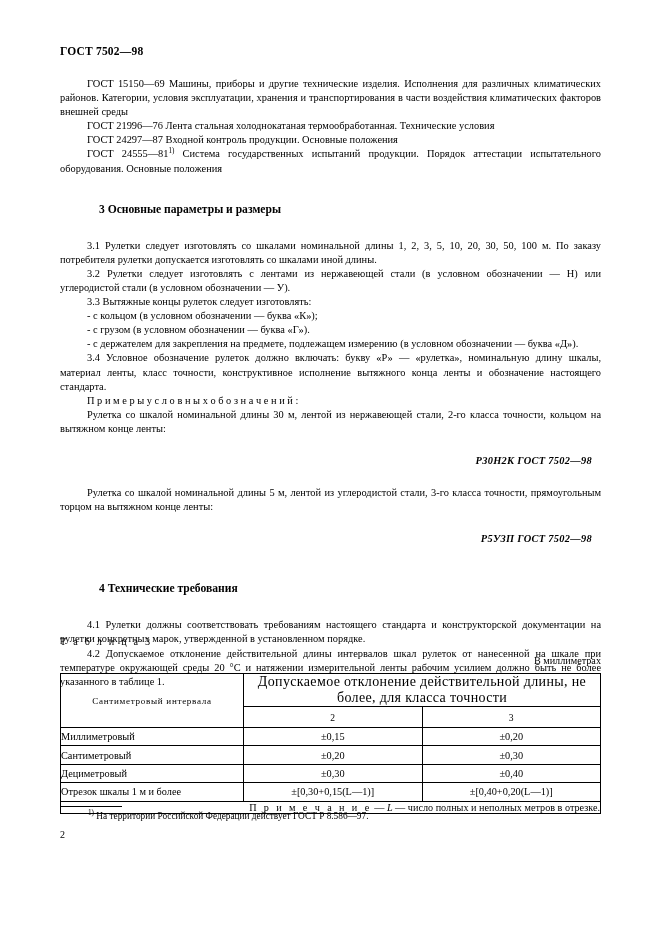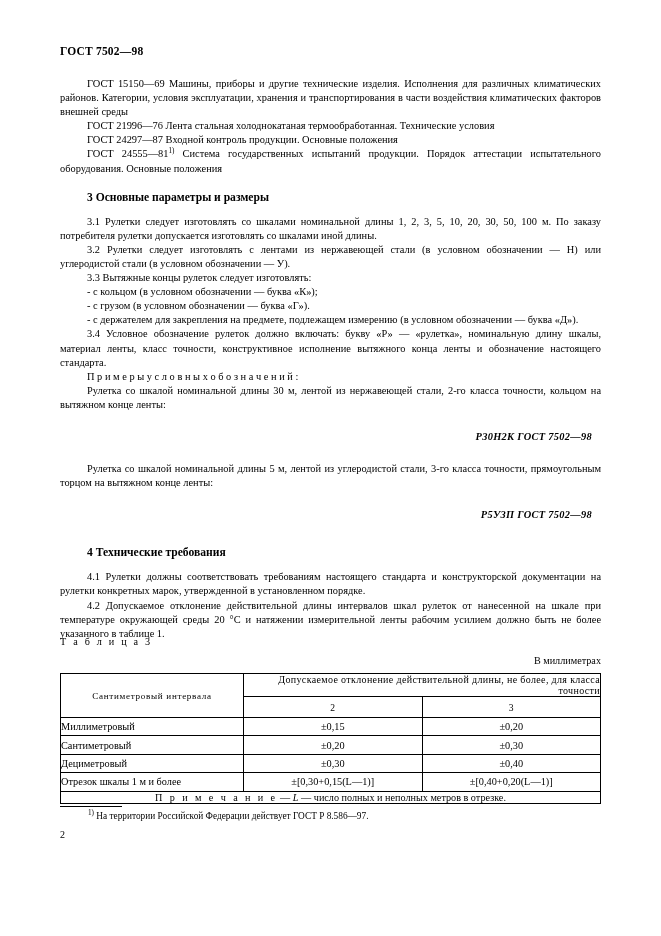--- a/index.html
+++ b/index.html
@@ -49,21 +49,21 @@
     margin: 0;
     font-size: 10.4px;
     line-height: 14.1px;
     text-align: justify;
     text-justify: inter-word;
     hyphens: manual;
   }
   p.ind { text-indent: 27px; }
 
   h2.sec {
-    margin: 0;
+    margin: 12px;
     padding: 0;
     font-size: 11.6px;
     font-weight: bold;
     text-indent: 27px;
     line-height: 15px;
     text-align: left;
   }
   .gap-before-sec { height: 14px; }
   .gap-after-sec  { height: 10px; }
 
@@ -118,22 +118,22 @@
   }
 
   th.col-name {
     width: 182px;
     text-align: center;
     font-size: 9.1px;
     letter-spacing: 0.7px;
     padding: 2px 4px;
   }
   th.grp {
-    text-align: right;
-    font-size: 10px;
+    text-align: center;
+    font-size: 14px;
     letter-spacing: 0.35px;
     height: 19px;
     padding: 1px 4px;
   }
   th.cls {
     text-align: center;
     font-size: 9.6px;
     height: 20px;
   }
   th.cls-2 { width: 183px; }
@@ -152,21 +152,21 @@
   td.val {
     text-align: center;
     font-size: 10.3px;
     border-top: none;
     border-bottom: none;
   }
   tbody tr:first-child td { border-top: 1.6px solid #000; }
   tbody tr:last-child  td { border-bottom: 1px solid #000; margin-left: 20px; }
 
   td.note {
-    text-align: center;
+    text-align: right;
     padding: 4px 6px 5px 22px;
     font-size: 10.2px;
     border-top: 1px solid #000;
   }
   .note .lbl { letter-spacing: 2.4px; }
   .ital { font-style: italic; }
 
   
   .fn-rule {
     position: absolute;

